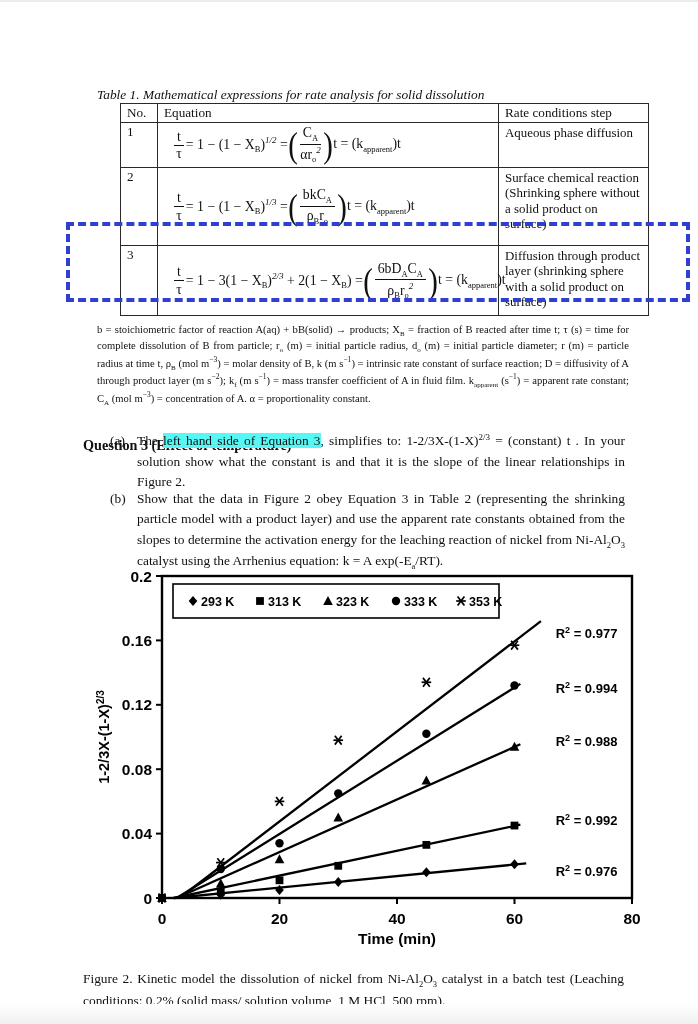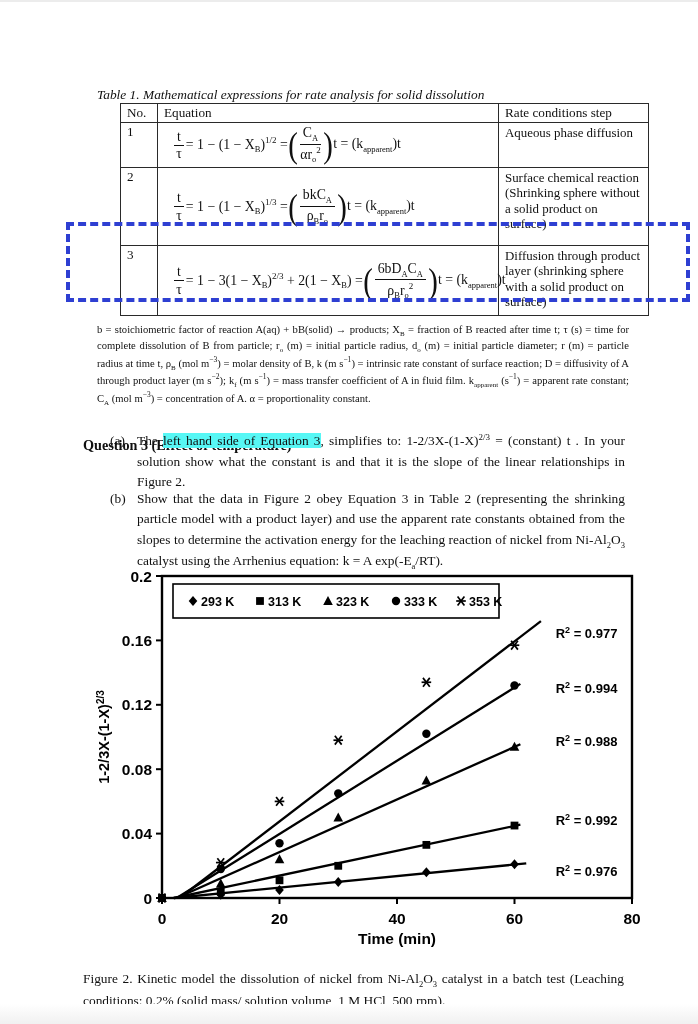--- a/index.html
+++ b/index.html
@@ -17,21 +17,21 @@
   table.doc-table { position:absolute; border-collapse:collapse; table-layout:fixed; }
   table.doc-table th, table.doc-table td {
     border:1.2px solid #2a2a2a; font-weight:normal; text-align:left;
     vertical-align:top; padding:1px 6px; font-size:13.2px;
   }
   table.doc-table td.eq-cell { vertical-align:middle; padding:2px 2px 2px 14px; }
   table.doc-table td.step-cell { font-size:12.9px; line-height:1.18; padding-top:3px; }
   table.doc-table td.no-cell { font-size:13.2px; }
   .eq { display:flex; align-items:center; white-space:nowrap; font-size:13.8px; }
   .eq sub { font-size:8.5px; }
-  .eq sup { font-size:9px; }
+  .eq sup { font-size:9px;font-style:italic; }
   .frac { display:inline-flex; flex-direction:column; align-items:center; line-height:1.12; margin:0 2px; }
   .frac .num { padding:0 3px 0.5px 3px; border-bottom:1.2px solid #101010; }
   .frac .den { padding-top:0.5px; }
   .bigp { font-size:36px; font-weight:400; line-height:0; transform:scaleX(0.8); margin:0 -1px; }
   .dash-box {
     position:absolute; border:4px dashed #2e3fd2; pointer-events:none; z-index:5;
   }
   .footnote { position:absolute; font-size:10.6px; line-height:1.27; text-align:justify; }
   .footnote sub { font-size:7px; } .footnote sup { font-size:7.5px; }
   .q-heading { position:absolute; font-weight:bold; font-size:14.2px;margin-top:36px; }

